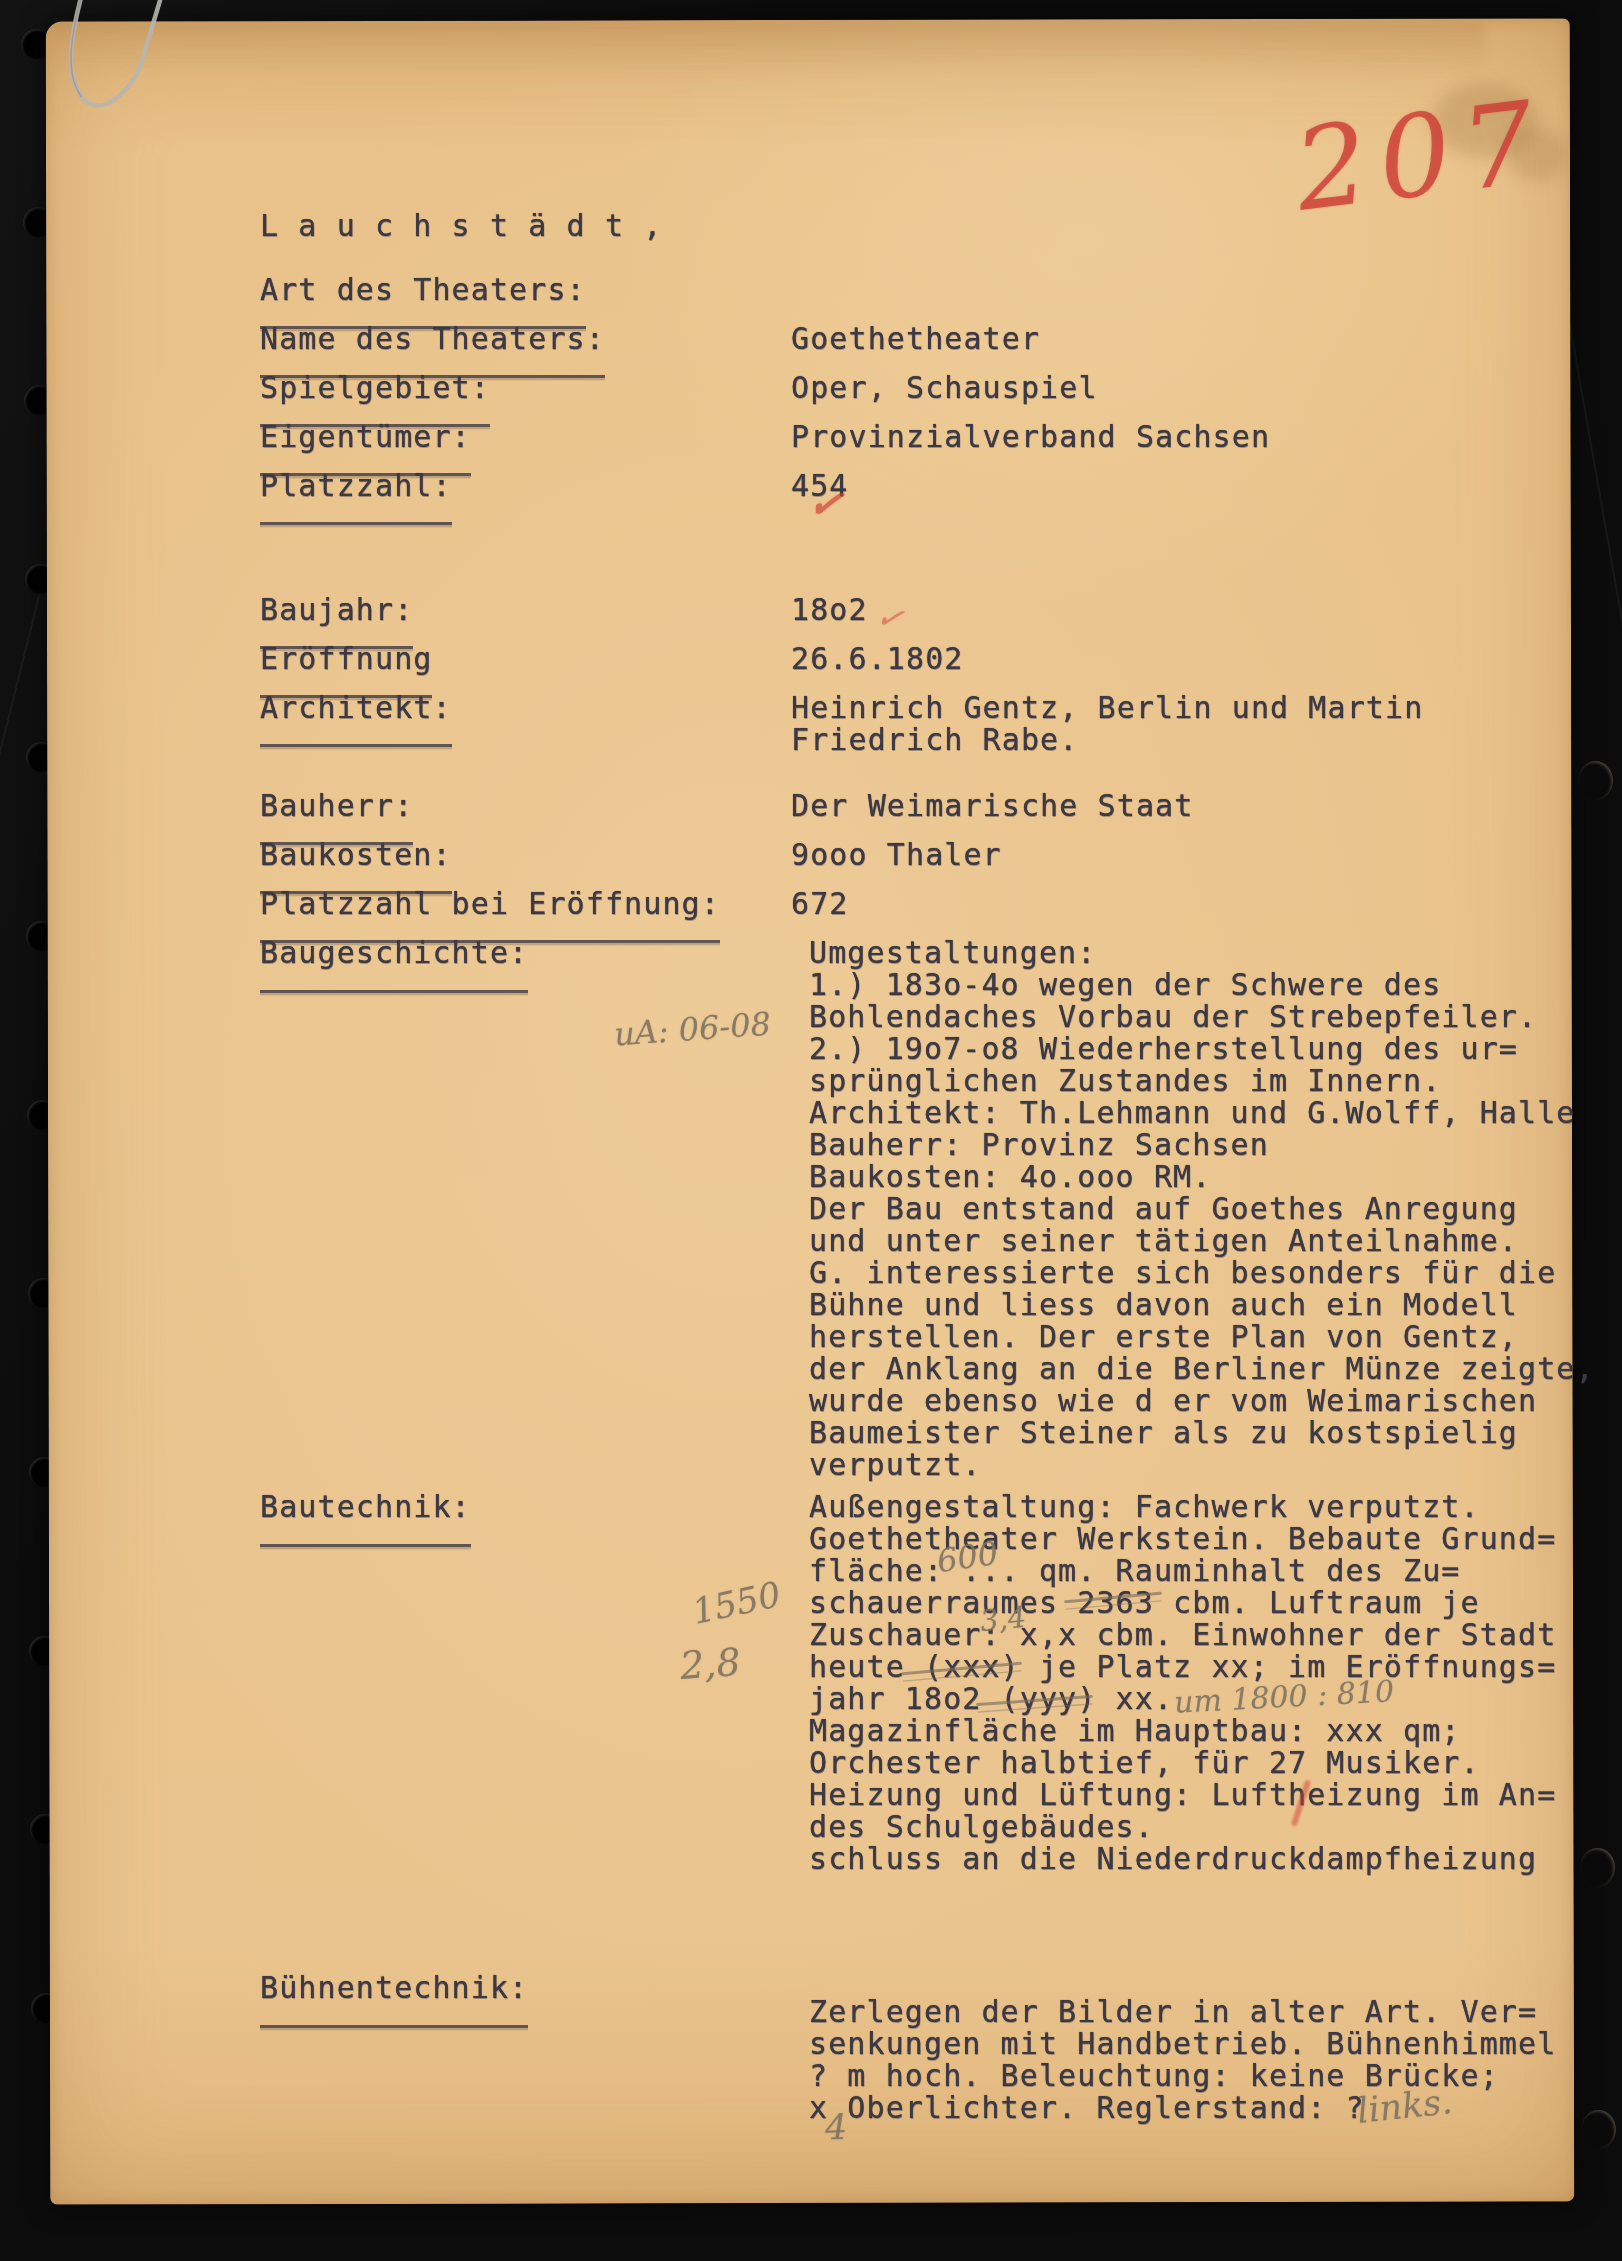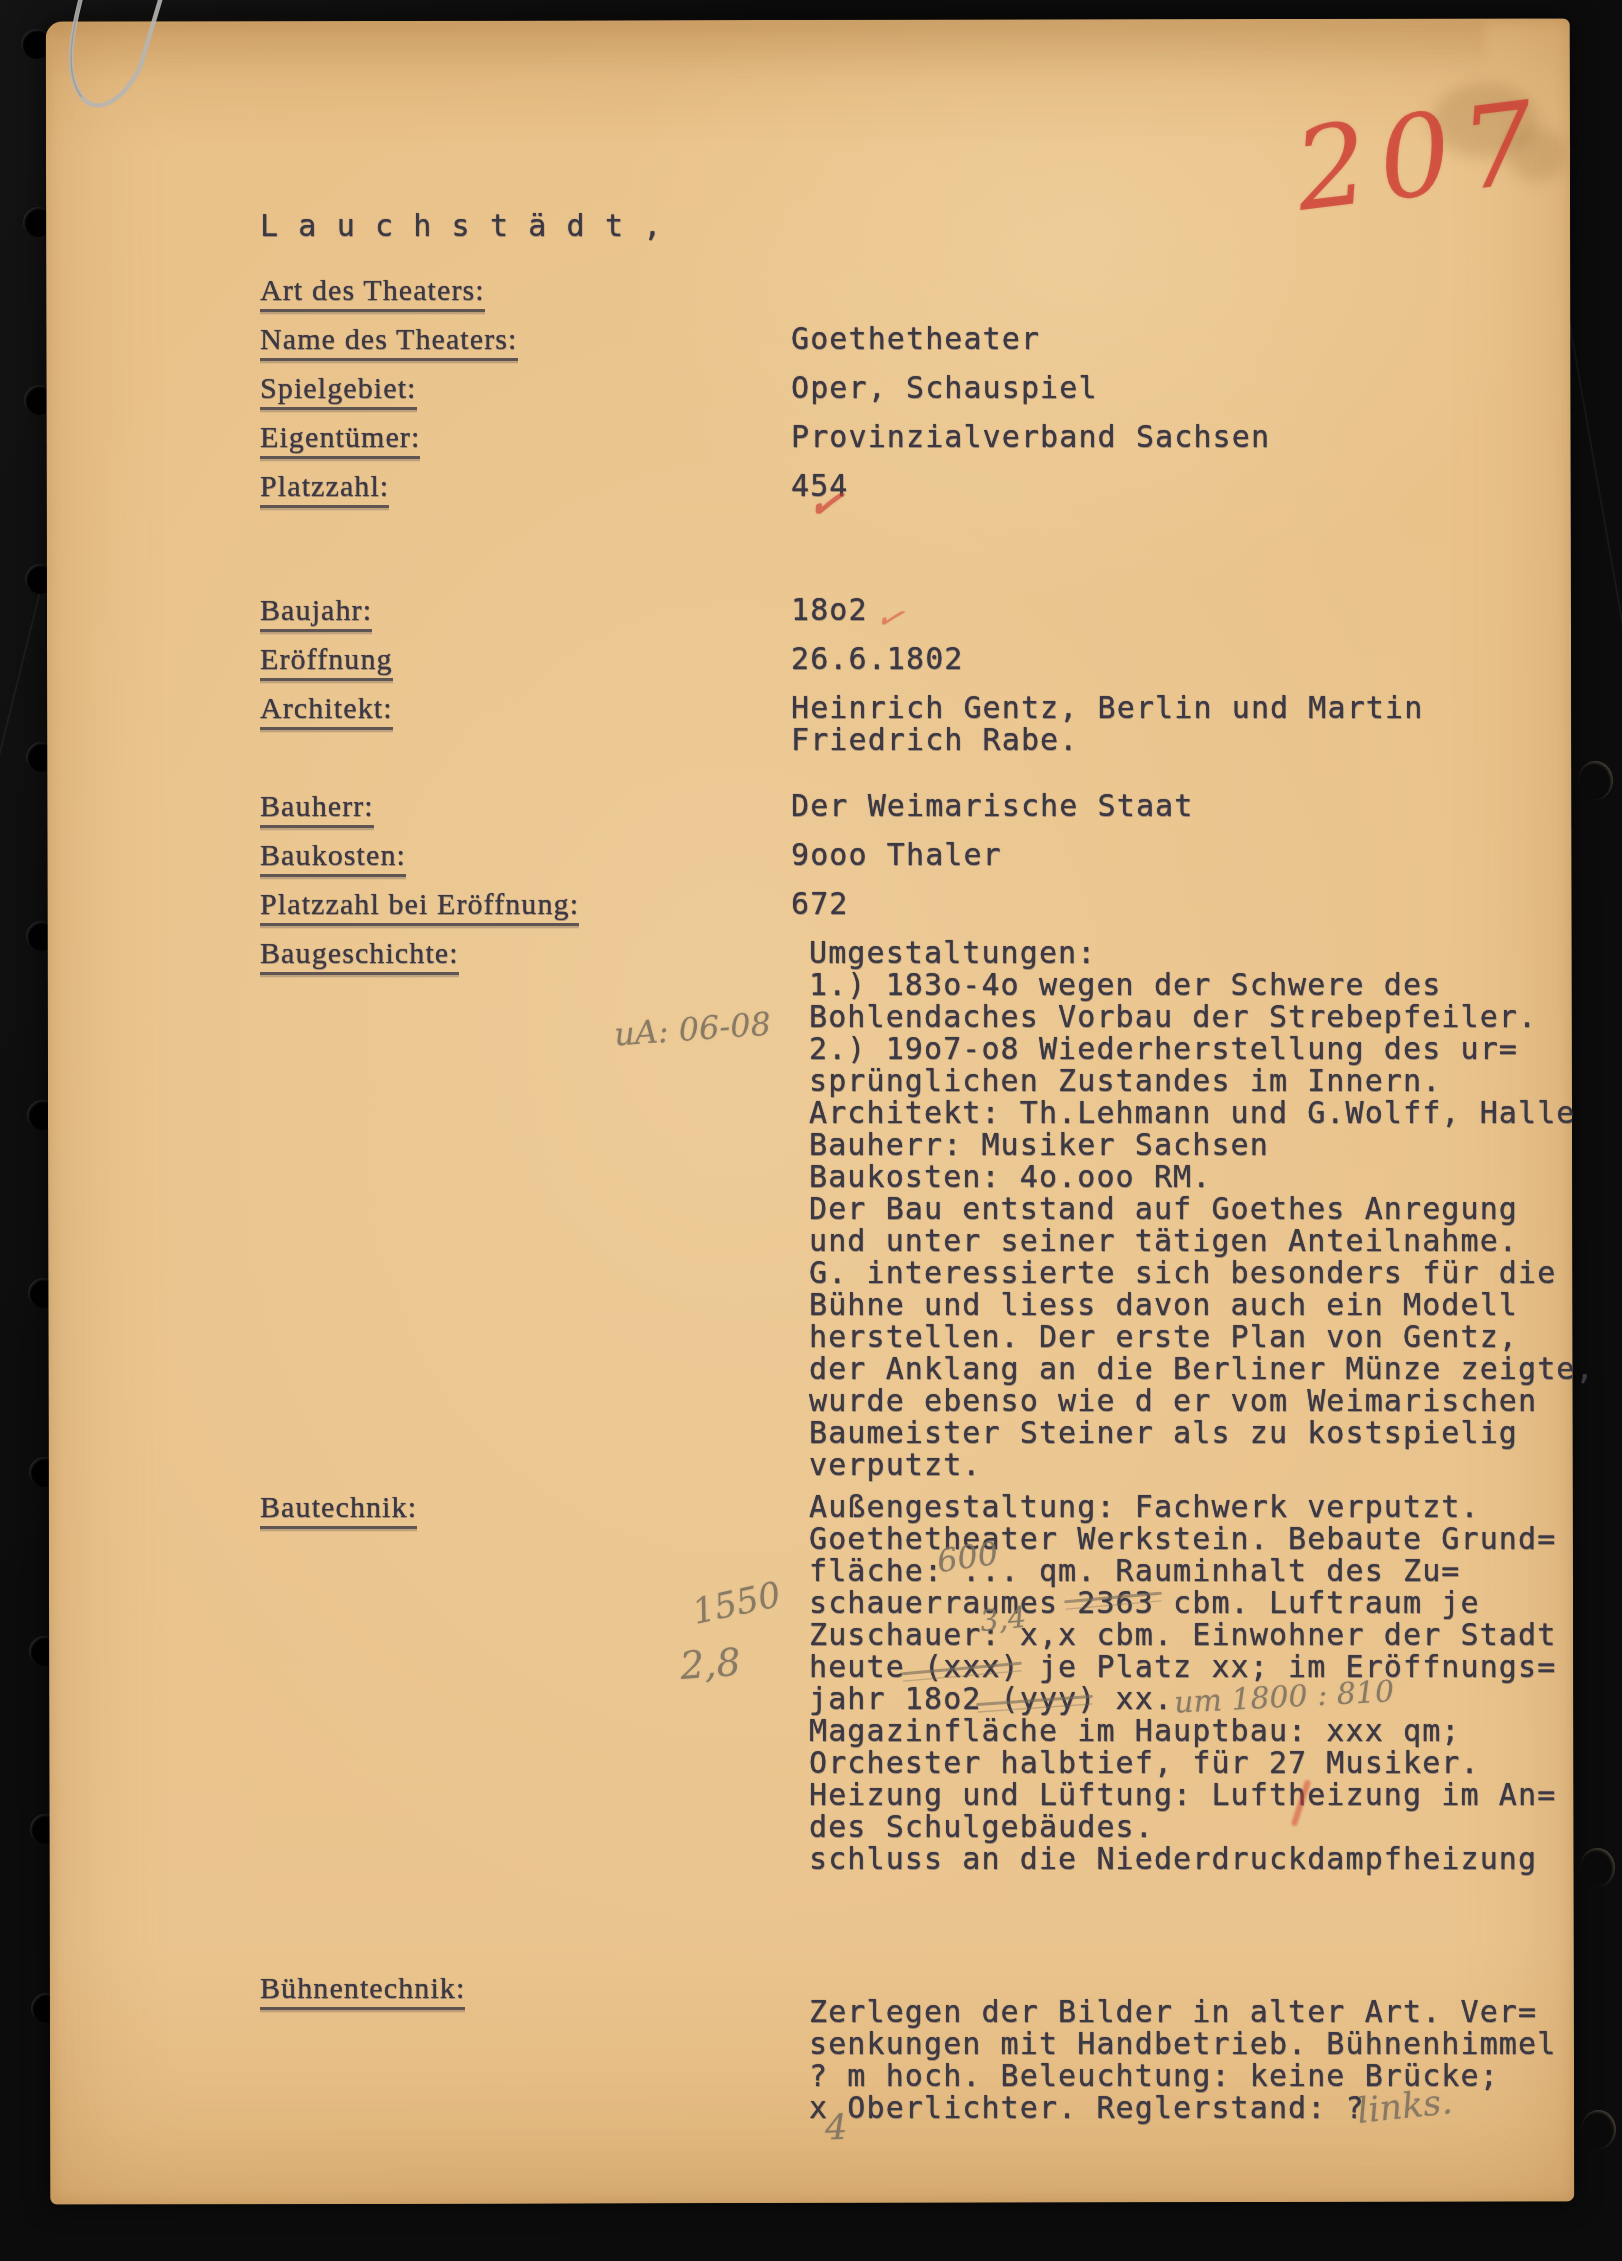--- a/index.html
+++ b/index.html
@@ -36,22 +36,22 @@
   }
   
   .tw{
     position:absolute;color:#3c3944;font-size:30px;letter-spacing:1.1px;
     white-space:nowrap;line-height:32px;
     text-shadow:0 0 1px rgba(58,54,66,.85), 0.5px 0.5px 0 rgba(58,54,66,.35);
   }
   .row{position:absolute;left:260px;height:35px;}
   .row .label{position:absolute;left:0;top:0;}
   .row .value{position:absolute;left:531px;top:0;}
-  .und{border-bottom:3px solid rgba(60,56,66,.8);padding-bottom:3px;
-       box-shadow:0 2.3px 0 rgba(60,56,66,.25);font-family:Liberation Serif, serif;}
+  .und{border-bottom:3px solid rgba(60,56,66,.8);padding-bottom:20px;
+       box-shadow:0 2.3px 0 rgba(60,56,66,.25);}
   .para{position:absolute;left:791px;margin-left:18px;}
   .para .pline{position:relative;white-space:nowrap;height:32px;}
   
   .pencil{
     position:absolute;font-family:"DejaVu Serif", serif;font-style:italic;
     color:rgba(125,114,96,.85);white-space:nowrap;
     text-shadow:0 0 1.5px rgba(125,114,96,.35);
   }
   .redhand{
     position:absolute;font-family:"DejaVu Serif", serif;font-style:italic;
@@ -159,21 +159,21 @@
   <div class="tw" style="left:260px;top:937px;">
     <span class="und">Baugeschichte:</span>
   </div>
   <div class="para tw" style="top:937px;">
     <div class="pline">Umgestaltungen:</div>
     <div class="pline">1.) 183o-4o wegen der Schwere des</div>
     <div class="pline">Bohlendaches Vorbau der Strebepfeiler.</div>
     <div class="pline">2.) 19o7-o8 Wiederherstellung des ur=</div>
     <div class="pline">sprünglichen Zustandes im Innern.</div>
     <div class="pline">Architekt: Th.Lehmann und G.Wolff, Halle</div>
-    <div class="pline">Bauherr: Musiker Sachsen</div>
+    <div class="pline">Bauherr: Provinz Sachsen</div>
     <div class="pline">Baukosten: 4o.ooo RM.</div>
     <div class="pline">Der Bau entstand auf Goethes Anregung</div>
     <div class="pline">und unter seiner tätigen Anteilnahme.</div>
     <div class="pline">G. interessierte sich besonders für die</div>
     <div class="pline">Bühne und liess davon auch ein Modell</div>
     <div class="pline">herstellen. Der erste Plan von Gentz,</div>
     <div class="pline">der Anklang an die Berliner Münze zeigte,</div>
     <div class="pline">wurde ebenso wie d er vom Weimarischen</div>
     <div class="pline">Baumeister Steiner als zu kostspielig</div>
     <div class="pline">verputzt.</div>

